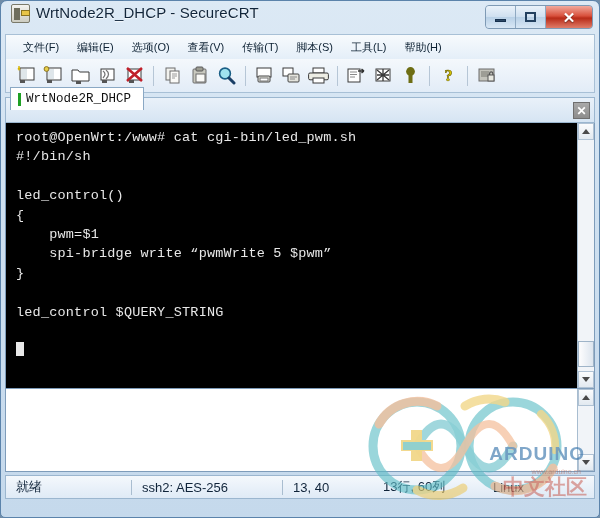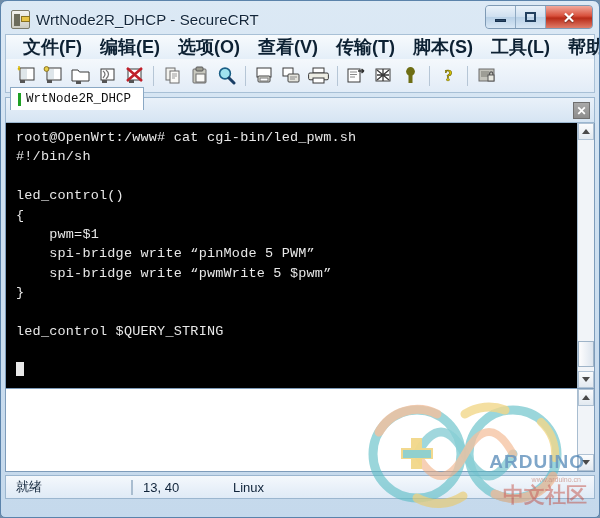--- a/index.html
+++ b/index.html
@@ -12,21 +12,21 @@
     position: relative; width: 600px; height: 518px;
     background: linear-gradient(to bottom, #dce9f5 0%, #cfe0f0 40%, #c5d9ec 100%);
     border: 1px solid #5b83ab;
     border-radius: 7px 7px 5px 5px;
     padding: 3px 4px 4px 4px;
     overflow: hidden;
   }
 
   
   .titlebar {
-    height: 30px; display: flex; align-items: center;
+    height: 30px; display: flex; align-items: flex-start;
     padding-left: 6px; position: relative;
   }
   .app-icon {
     width: 19px; height: 19px; flex: 0 0 19px; margin-right: 6px;
     background: linear-gradient(to bottom,#f3f3ef,#cdcdc2);
     border: 1px solid #7a7a6a; border-radius: 2px;
     position: relative;
   }
   .app-icon:before {
     content:""; position:absolute; left:2px; top:3px; width:6px; height:12px;
@@ -65,21 +65,21 @@
   }
 
   
   .menubar {
     height: 25px; display: flex; align-items: center;
     background: linear-gradient(to bottom,#f7fafd,#e4eef8);
     border: 1px solid #a8c0d6; border-bottom: none;
     padding-left: 8px;
   }
   .menu-item {
-    font-size: 18px; color: #0d2133; padding: 2px 9px; white-space: nowrap; font-weight: bold;
+    font-size: 11px; color: #0d2133; padding: 2px 9px; white-space: nowrap;
   }
 
   
   .toolbar {
     height: 34px; display: flex; align-items: center;
     background: linear-gradient(to bottom,#f4f8fc,#e2ecf7);
     border: 1px solid #a8c0d6; border-top: none;
     padding-left: 8px; gap: 2px;
   }
   .tb {
@@ -168,21 +168,21 @@
   }
   .st-cell { padding: 16px 10px; height: 100%; display: flex; align-items: center; white-space: nowrap; }
   .st-div { width: 1px; height: 15px; background: #a9bdd0; }
   .st-ready { width: 125px; }
   .st-enc   { width: 150px; }
   .st-pos   { width: 90px; }
   .st-size  { width: 110px; }
 
   
   .watermark {
-    position: absolute; right: 4px; bottom: 0px;
+    position: absolute; right: 4px; bottom: 8px;
     width: 250px; height: 125px; pointer-events: none;
     opacity: .72;
   }
   .wm-arduino {
     position: absolute; right: 10px; bottom: 44px;
     font-size: 19px; font-weight: bold; letter-spacing: 1px;
     color: #2f6fa8; opacity: .85;
     font-family: "Liberation Sans", sans-serif;
   }
   .wm-cn {
@@ -375,21 +375,20 @@
   </div>
 
   <div class="term-wrap">
     <div class="terminal">
       <div class="tline">root@OpenWrt:/www# cat cgi-bin/led_pwm.sh</div>
       <div class="tline">#!/bin/sh</div>
       <div class="tline">&nbsp;</div>
       <div class="tline">led_control()</div>
       <div class="tline">{</div>
       <div class="tline">    pwm=$1</div>
-      <div class="tline">    spi-bridge write “pinMode 5 PWM”</div>
       <div class="tline">    spi-bridge write “pwmWrite 5 $pwm”</div>
       <div class="tline">}</div>
       <div class="tline">&nbsp;</div>
       <div class="tline">led_control $QUERY_STRING</div>
       <div class="tline">&nbsp;</div>
       <div class="tline"><span class="cursor"></span></div>
     </div>
     <div class="sbar">
       <div class="sb-arrow">
         <div class="arrow-up"></div>
@@ -412,22 +411,24 @@
       <div class="sb-track"></div>
       <div class="sb-arrow">
         <div class="arrow-dn"></div>
       </div>
     </div>
   </div>
 
   <div class="statusbar">
     <div class="st-cell st-ready">就绪</div>
     <div class="st-div"></div>
+    <div class="st-cell st-enc">ssh2: AES-256</div>
     <div class="st-div"></div>
     <div class="st-cell st-pos">13, 40</div>
+    <div class="st-cell st-size">13行, 60列</div>
     <div class="st-cell">Linux</div>
   </div>
 
   <div class="watermark">
     <svg width="250" height="125" viewBox="0 0 250 125">
       <g fill="none" stroke-linecap="round">
         <circle cx="72" cy="62" r="44" stroke="#5bbcc4" stroke-width="9" opacity=".85"></circle>
         <circle cx="168" cy="62" r="44" stroke="#5bbcc4" stroke-width="9" opacity=".85"></circle>
         <path d="M72 62 q24 -44 48 0 q24 44 48 0" stroke="#5bbcc4" stroke-width="9" opacity=".8"></path>
         <path d="M72 62 q24 44 48 0 q24 -44 48 0" stroke="#f0a878" stroke-width="8" opacity=".75"></path>

